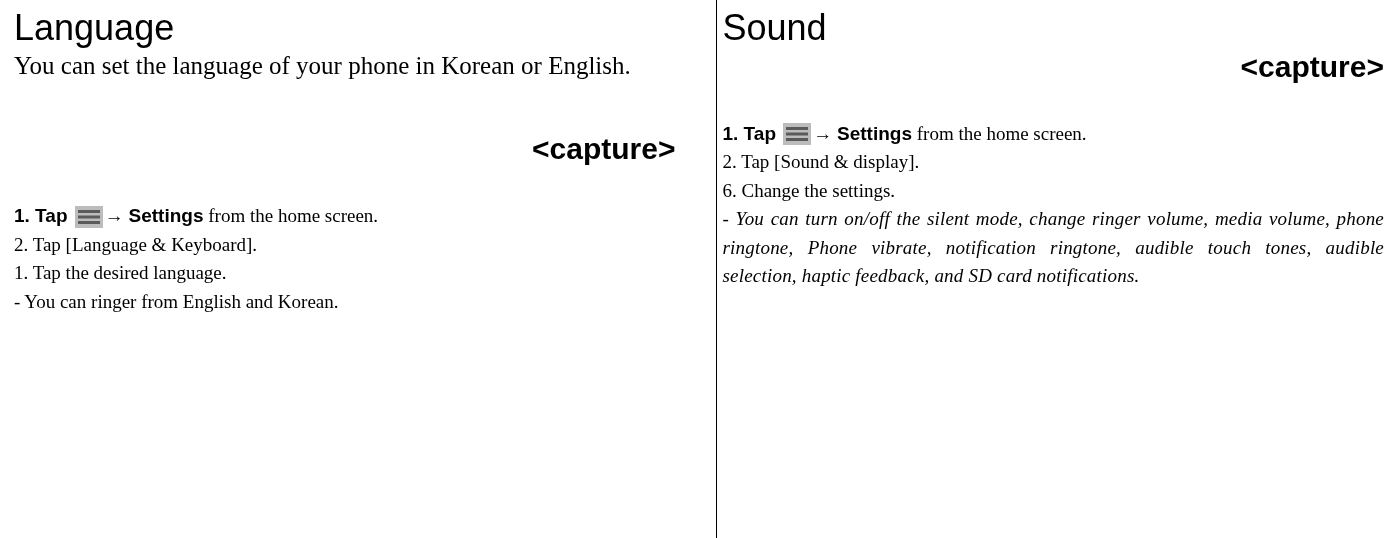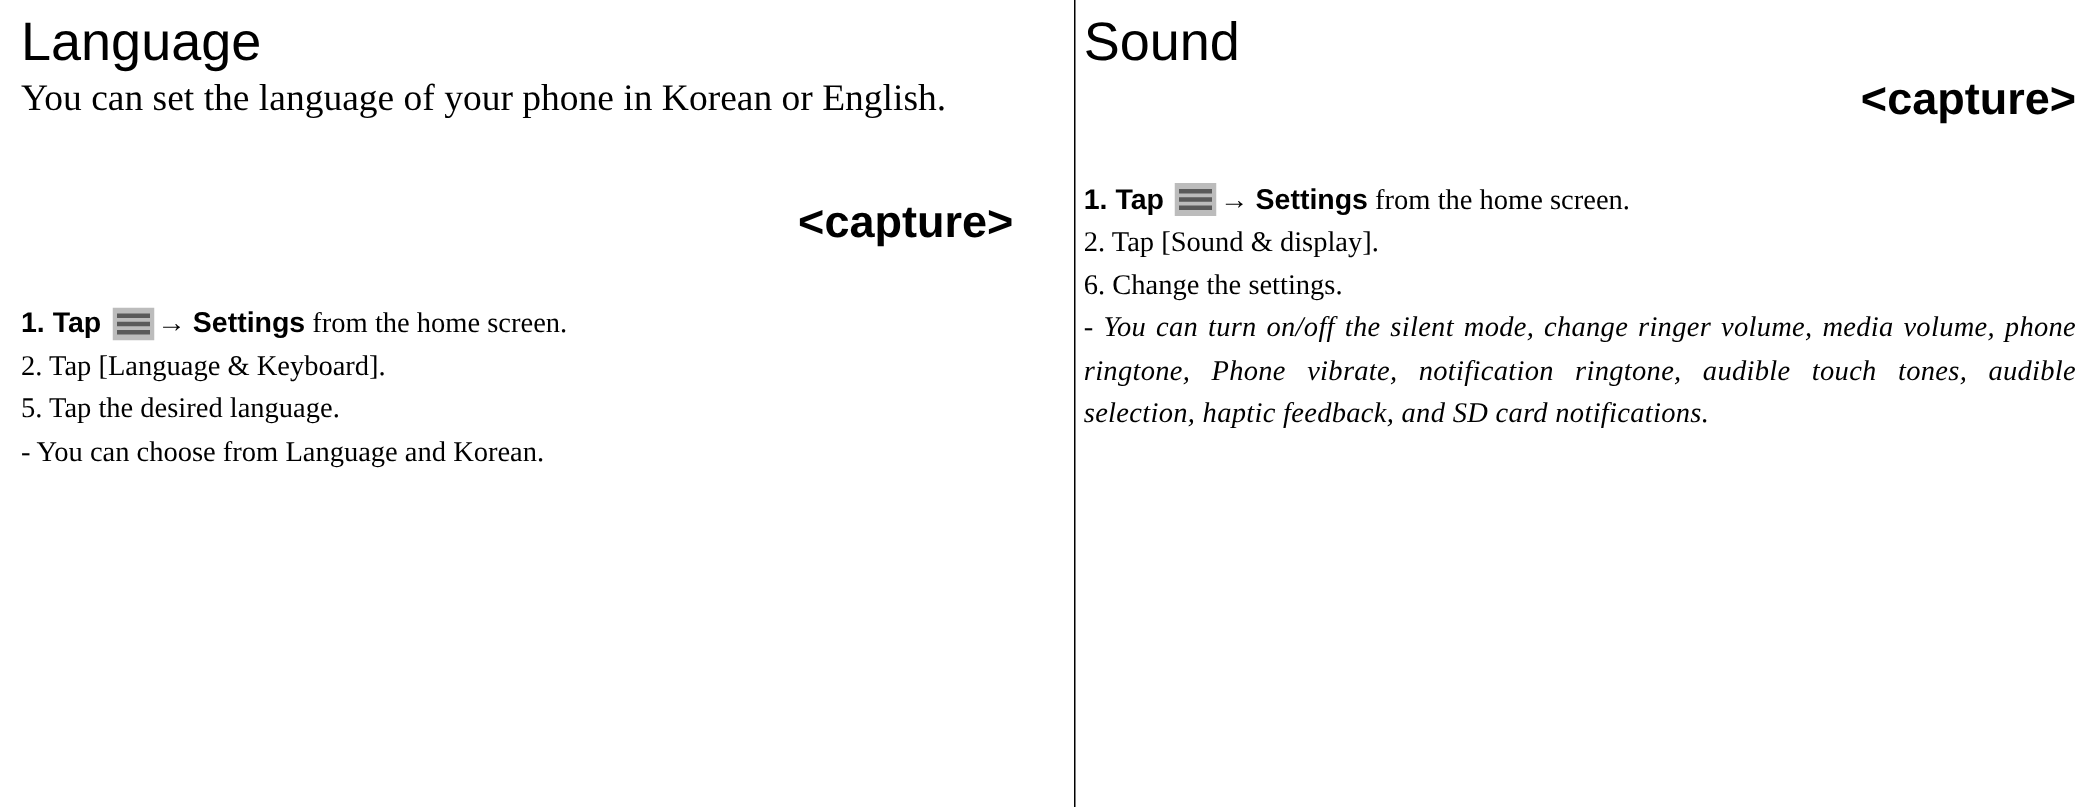--- a/index.html
+++ b/index.html
@@ -94,22 +94,22 @@
 
     <div class="step">
       <span class="lead">1. Tap </span><span class="menu-icon"><svg width="28" height="22" viewBox="0 0 28 22">
             <rect x="0" y="0" width="28" height="22" fill="#bcbcbc"></rect>
             <rect x="3" y="4" width="22" height="3" fill="#5a5a5a"></rect>
             <rect x="3" y="9.5" width="22" height="3" fill="#5a5a5a"></rect>
             <rect x="3" y="15" width="22" height="3" fill="#5a5a5a"></rect>
           </svg></span><span>→ </span><span class="settings-bold">Settings</span><span> from the home screen.</span>
     </div>
     <div class="step">2. Tap [Language &amp; Keyboard].</div>
-    <div class="step">5. Tap the desired language.</div>
-    <div class="note">- You can choose from Language and Korean.</div>
+    <div class="step">1. Tap the desired language.</div>
+    <div class="note">- You can ringer from English and Korean.</div>
   </div>
 
   <div class="column right">
     <div class="heading">Sound</div>
     <div class="capture">&lt;capture&gt;</div>
 
     <div class="step">
       <span class="lead">1. Tap </span><span class="menu-icon"><svg width="28" height="22" viewBox="0 0 28 22">
             <rect x="0" y="0" width="28" height="22" fill="#bcbcbc"></rect>
             <rect x="3" y="4" width="22" height="3" fill="#5a5a5a"></rect>

